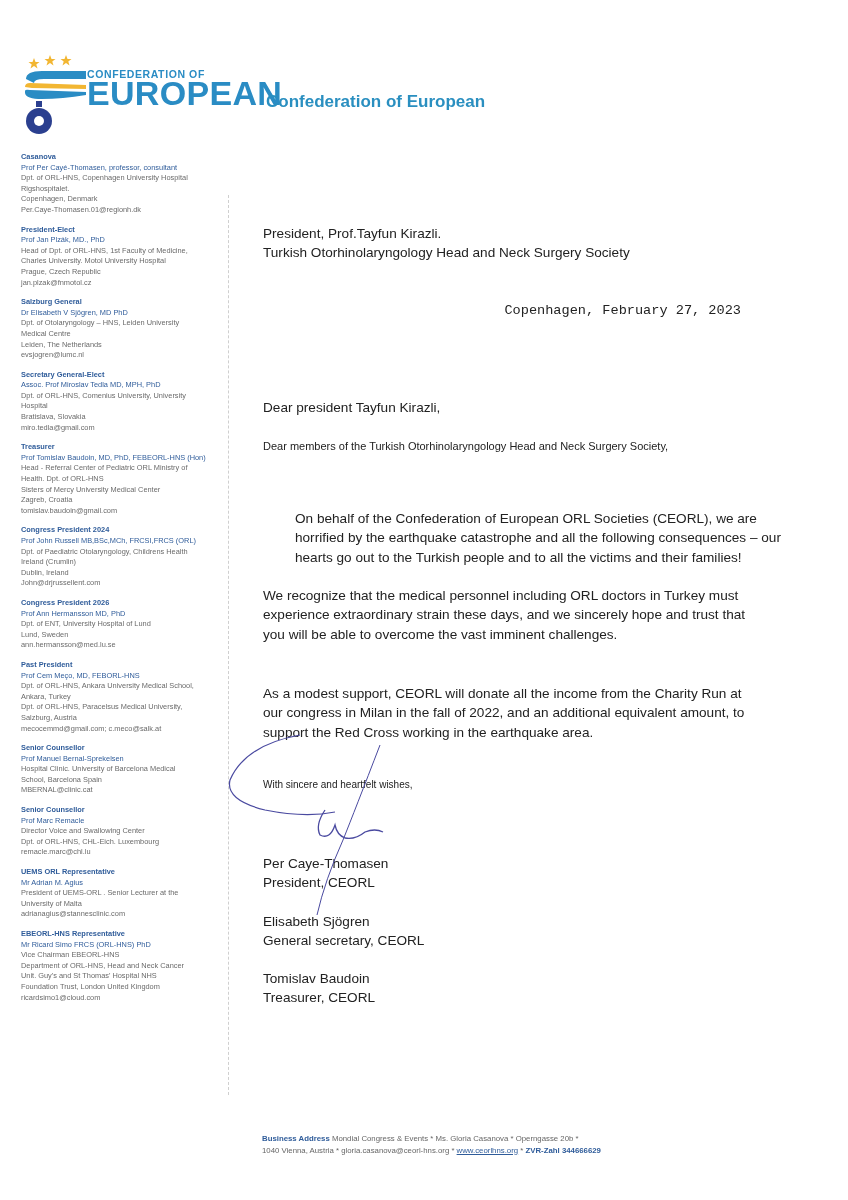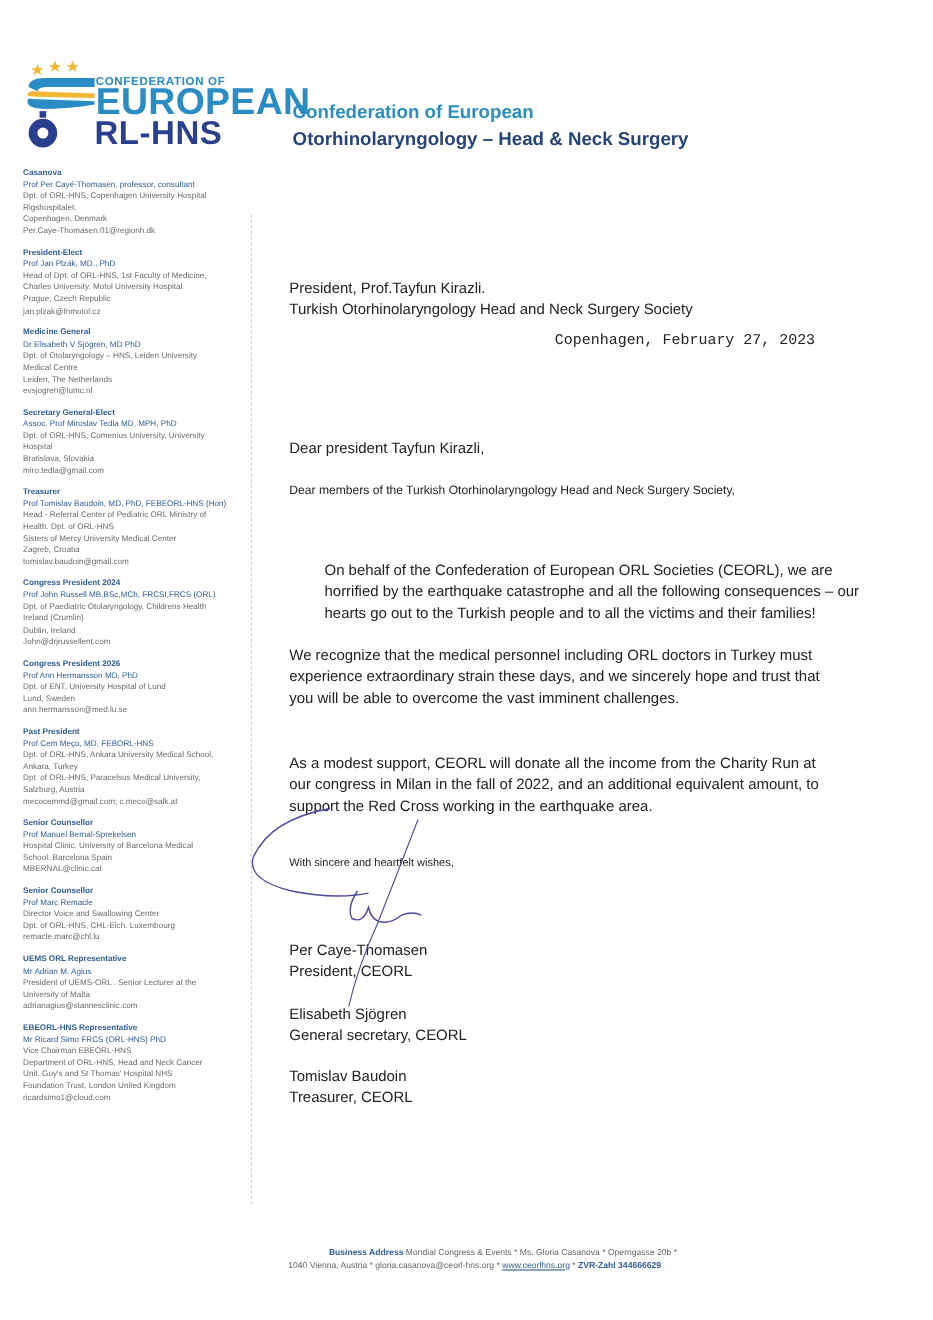--- a/index.html
+++ b/index.html
@@ -19,40 +19,40 @@
 
   
   .sidebar { position: absolute; left: 21px; top: 152px; width: 205px; font-size: 7.4px; line-height: 10.6px; color: #666; }
   .sb-section { margin-bottom: 9px; }
   .sb-role { color: #2f5c9a; font-weight: bold; }
   .sb-name { color: #2f5c9a; font-weight: normal; }
   .sb-line { color: #6a6a6a; }
   .divider { position: absolute; left: 228px; top: 195px; width: 0; height: 900px; border-left: 1px dashed #cfcfcf; }
 
   
-  .letter { position: absolute; left: 263px; top: 224px; width: 490px; font-size: 13.6px; line-height: 19.4px; color: #222; margin-top: 28px; }
+  .letter { position: absolute; left: 263px; top: 224px; width: 490px; font-size: 13.6px; line-height: 19.4px; color: #222; }
   .addr p { margin: 0; }
   .date { position: absolute; left: 263px; top: 303px; width: 478px; text-align: right; font-size: 13.6px; color: #222; font-family: Liberation Mono, monospace; }
   .greet1 { position: absolute; left: 263px; top: 400px; font-size: 13.6px; color: #222; }
   .greet2 { position: absolute; left: 263px; top: 437px; width: 490px; font-size: 11px; line-height: 19.4px; color: #222; }
   .para { position: absolute; left: 263px; width: 490px; font-size: 13.6px; line-height: 19.4px; color: #222; margin: 0; }
   .p1 { top: 509px; margin-left: 32px; }
   .p2 { top: 586px; }
   .p3 { top: 684px; }
   .closing { position: absolute; left: 263px; top: 779px; font-size: 10px; color: #222; }
   .signer { position: absolute; left: 263px; font-size: 13.6px; line-height: 19.4px; color: #222; }
   .s1 { top: 854px; }
   .s2 { top: 912px; }
   .s3 { top: 969px; }
 
   .signature { position: absolute; left: 225px; top: 730px; pointer-events: none; }
 
   
   .footer { position: absolute; left: 262px; top: 1133px; width: 440px; font-size: 7.8px; line-height: 11.5px; color: #666; }
-  .footer b { color: #2f5c9a; margin-left: 37px; }
+  .footer b { color: #2f5c9a; }
   .footer a { color: #2f5c9a; text-decoration: underline; }
   .footer .zvr { color: #2f5c9a; font-weight: bold; }
 </style>
 </head>
 <body>
 
 <div class="logo">
   <svg width="70" height="85" viewBox="0 0 70 85">
 
     <polygon points="12,3 13.5,7 17.5,7 14.3,9.5 15.5,13.5 12,11 8.5,13.5 9.7,9.5 6.5,7 10.5,7" fill="#f2b632"></polygon>
@@ -62,47 +62,45 @@
     <path d="M4,24 Q4,16 20,16 L64,16 L64,24 L22,24 Q12,24 12,28 Z" fill="#2a8cc4"></path>
     <path d="M3,32 Q3,28 8,28 L64,30 L64,34 L10,33 Z" fill="#f2b632"></path>
     <path d="M3,36 Q3,34 8,35 L64,37 L64,40 Q40,44 20,44 Q4,44 3,38 Z" fill="#2a8cc4"></path>
 
     <rect x="14" y="46" width="6" height="6" fill="#2b3f8f"></rect>
     <circle cx="17" cy="66" r="13" fill="#2b3f8f"></circle>
     <circle cx="17" cy="66" r="5" fill="#fff"></circle>
   </svg>
   <div class="logo-text-small">CONFEDERATION OF</div>
   <div class="logo-text-big1">EUROPEAN</div>
-  <div class="logo-text-big2"><span style="visibility:hidden">O</span><span class="logo-line3-rest">RL-HNS</span></div>
 </div>
 
 <div class="header-title">
   <div class="l1">Confederation of European</div>
-  <div class="l2">Otorhinolaryngology – Head &amp; Neck Surgery</div>
 </div>
 
 <div class="sidebar" id="sidebar">
     <div class="sb-section">
       <div class="sb-role">Casanova</div>
       <div class="sb-name">Prof Per Cayé-Thomasen, professor, consultant</div>
       <div class="sb-line">Dpt. of ORL-HNS, Copenhagen University Hospital</div>
       <div class="sb-line">Rigshospitalet.</div>
       <div class="sb-line">Copenhagen, Denmark</div>
       <div class="sb-line">Per.Caye-Thomasen.01@regionh.dk</div>
     </div>
     <div class="sb-section">
       <div class="sb-role">President-Elect</div>
       <div class="sb-name">Prof Jan Plzák, MD., PhD</div>
       <div class="sb-line">Head of Dpt. of ORL-HNS, 1st Faculty of Medicine,</div>
       <div class="sb-line">Charles University. Motol University Hospital</div>
       <div class="sb-line">Prague, Czech Republic</div>
       <div class="sb-line">jan.plzak@fnmotol.cz</div>
     </div>
     <div class="sb-section">
-      <div class="sb-role">Medicine General</div>
+      <div class="sb-role">Salzburg General</div>
       <div class="sb-name">Dr Elisabeth V Sjögren, MD PhD</div>
       <div class="sb-line">Dpt. of Otolaryngology – HNS, Leiden University</div>
       <div class="sb-line">Medical Centre</div>
       <div class="sb-line">Leiden, The Netherlands</div>
       <div class="sb-line">evsjogren@lumc.nl</div>
     </div>
     <div class="sb-section">
       <div class="sb-role">Secretary General-Elect</div>
       <div class="sb-name">Assoc. Prof Miroslav Tedla MD, MPH, PhD</div>
       <div class="sb-line">Dpt. of ORL-HNS, Comenius University, University</div>

